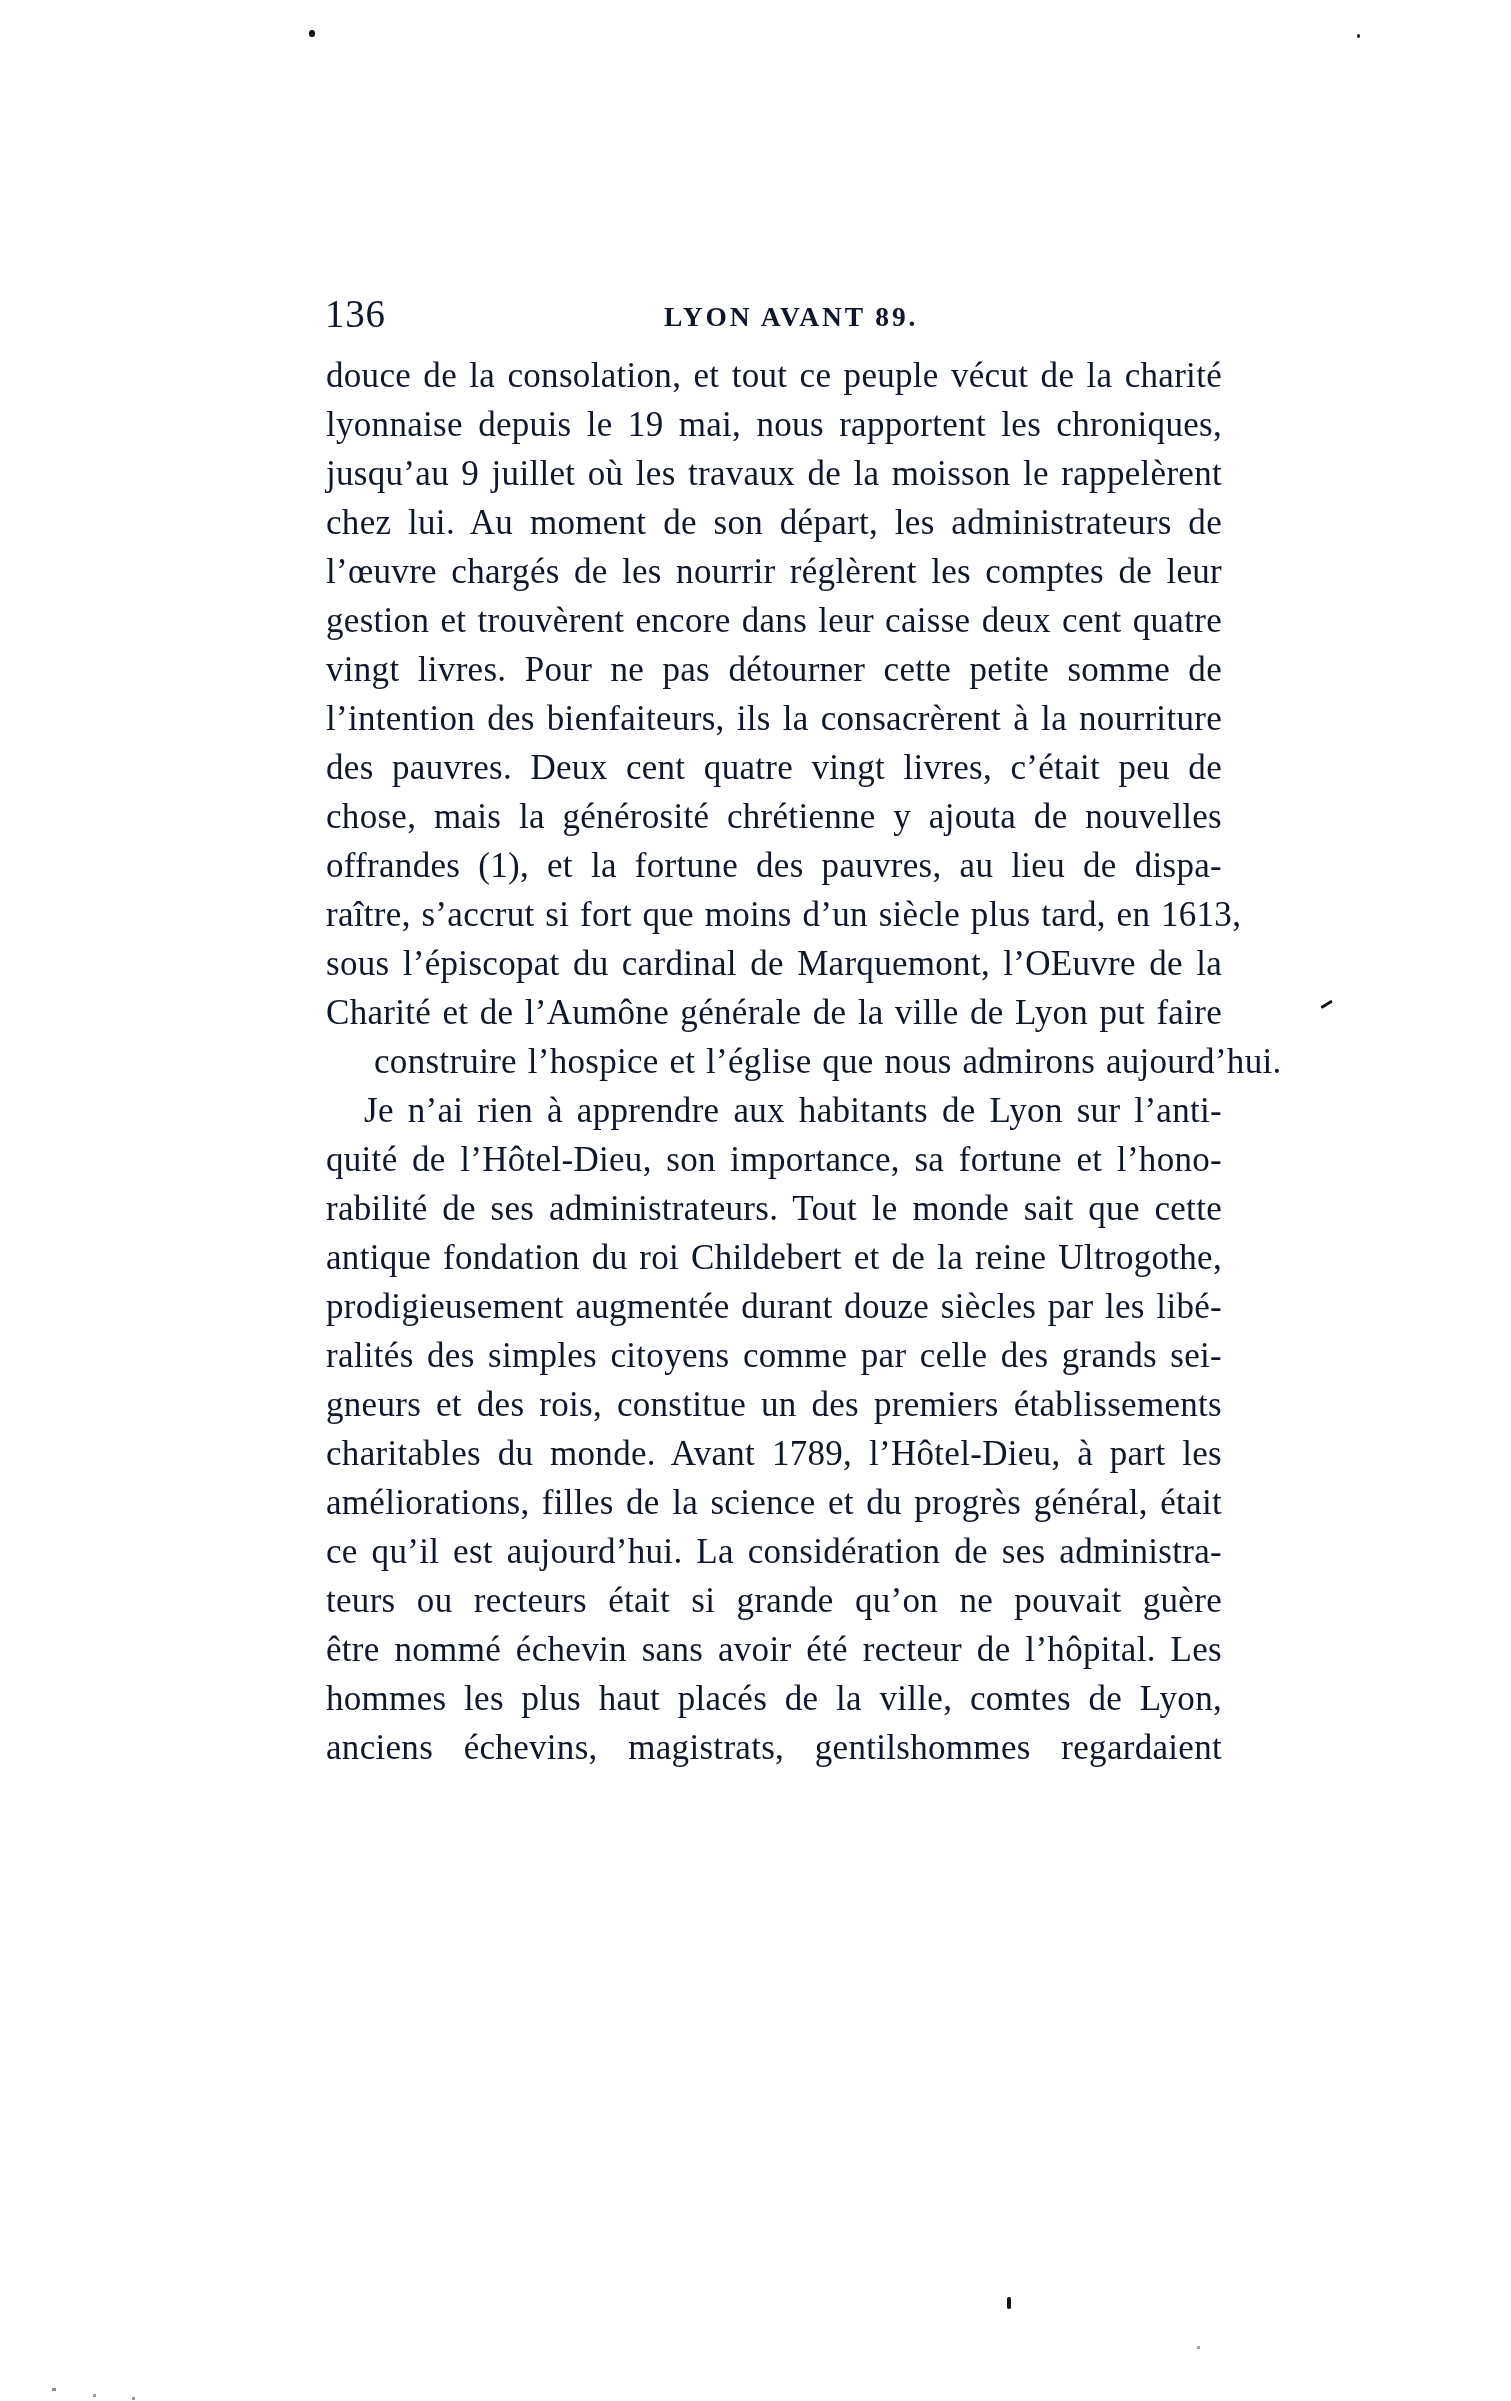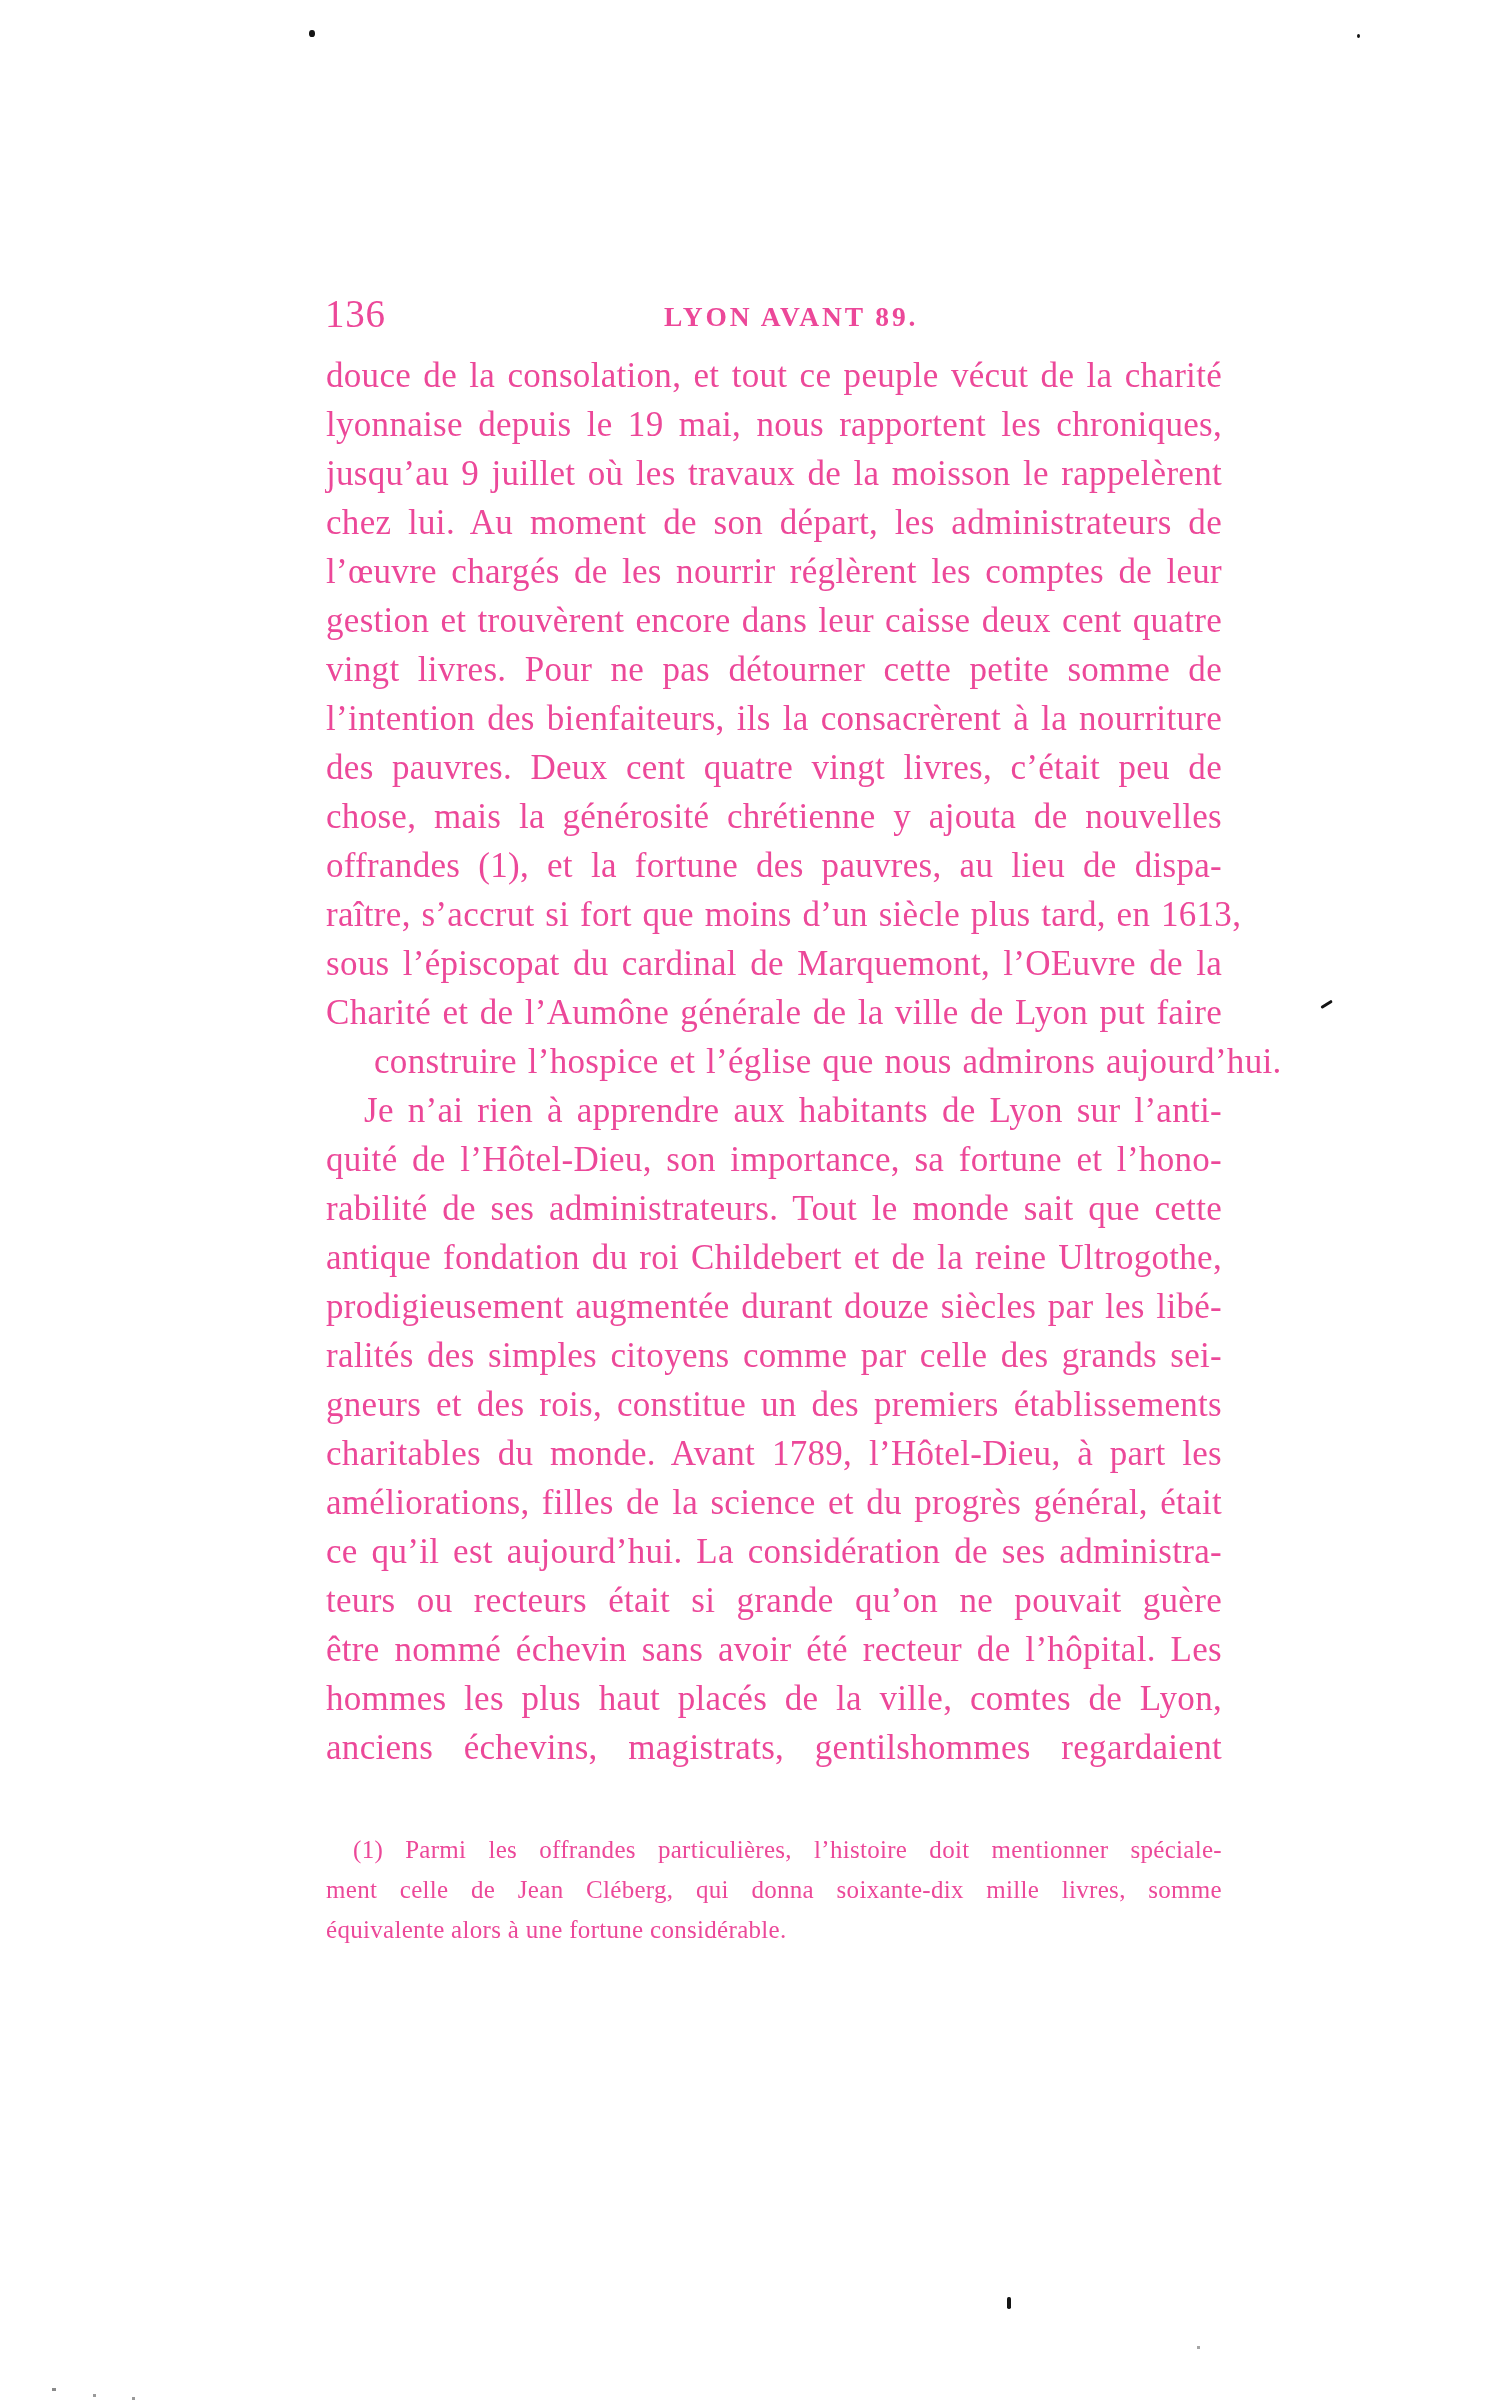--- a/index.html
+++ b/index.html
@@ -7,21 +7,21 @@
     padding: 0;
     background: #ffffff;
   }
   .page {
     position: relative;
     width: 1512px;
     height: 2401px;
     background: #ffffff;
     overflow: hidden;
     font-family: "Liberation Serif", "DejaVu Serif", serif;
-    color: #ec4899;
+    color: #0f172a;
   }
   
   .page-number {
     position: absolute;
     left: 325px;
     top: 294px;
     font-size: 39px;
     line-height: 39px;
     letter-spacing: 0.8px;
   }
@@ -123,25 +123,20 @@
     <div class="line">gneurs et des rois, constitue un des premiers établissements</div>
     <div class="line">charitables du monde. Avant 1789, l’Hôtel-Dieu, à part les</div>
     <div class="line">améliorations, filles de la science et du progrès général, était</div>
     <div class="line">ce qu’il est aujourd’hui. La considération de ses administra-</div>
     <div class="line">teurs ou recteurs était si grande qu’on ne pouvait guère</div>
     <div class="line">être nommé échevin sans avoir été recteur de l’hôpital. Les</div>
     <div class="line">hommes les plus haut placés de la ville, comtes de Lyon,</div>
     <div class="line">anciens échevins, magistrats, gentilshommes regardaient</div>
   </div>
 
-  <div class="footnote-block">
-    <div class="fline indent">(1) Parmi les offrandes particulières, l’histoire doit mentionner spéciale-</div>
-    <div class="fline">ment celle de Jean Cléberg, qui donna soixante-dix mille livres, somme</div>
-    <div class="fline pe">équivalente alors à une fortune considérable.</div>
-  </div>
 
   <div class="artifact a-dot-tl"></div>
   <div class="artifact a-dot-tr"></div>
   <div class="artifact a-slash"></div>
   <div class="artifact a-tick"></div>
   <div class="artifact a-speck-1"></div>
   <div class="artifact a-speck-2"></div>
   <div class="artifact a-speck-3"></div>
   <div class="artifact a-speck-4"></div>
 

